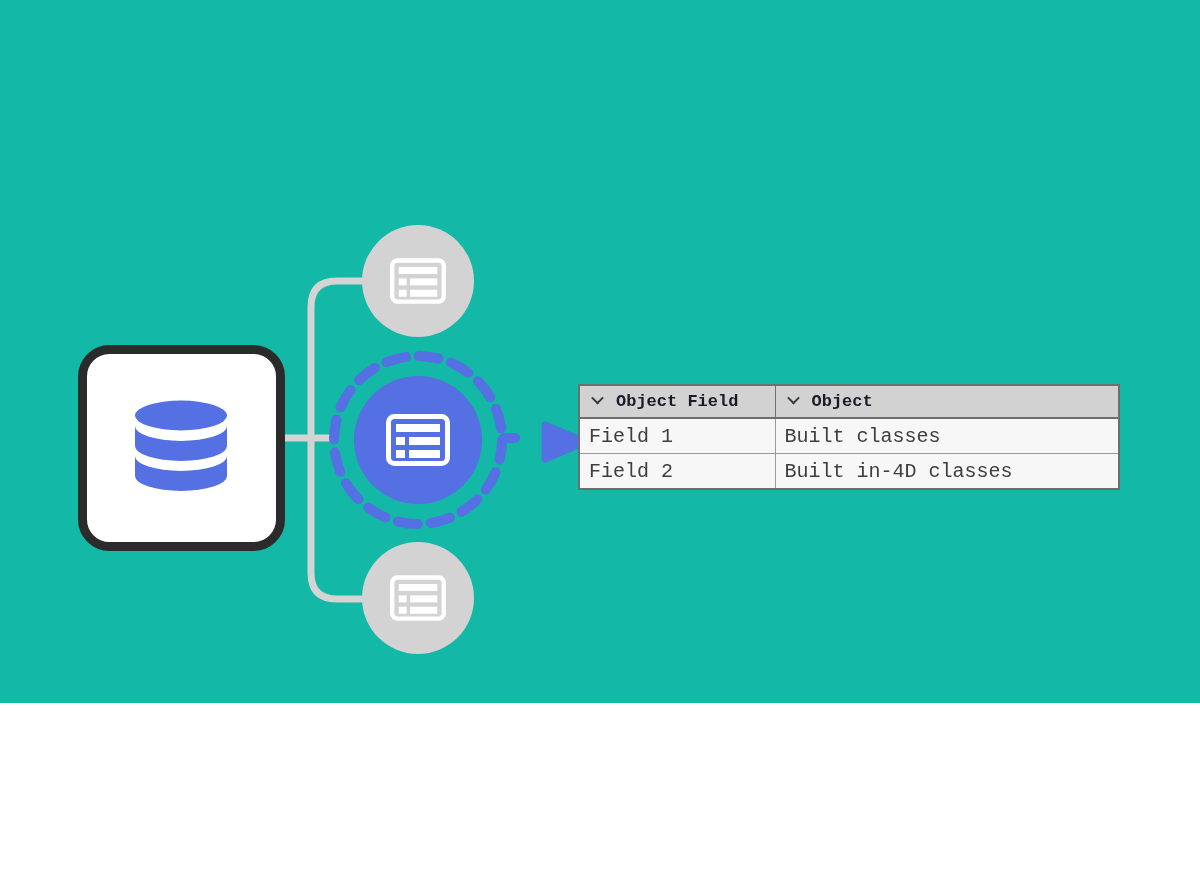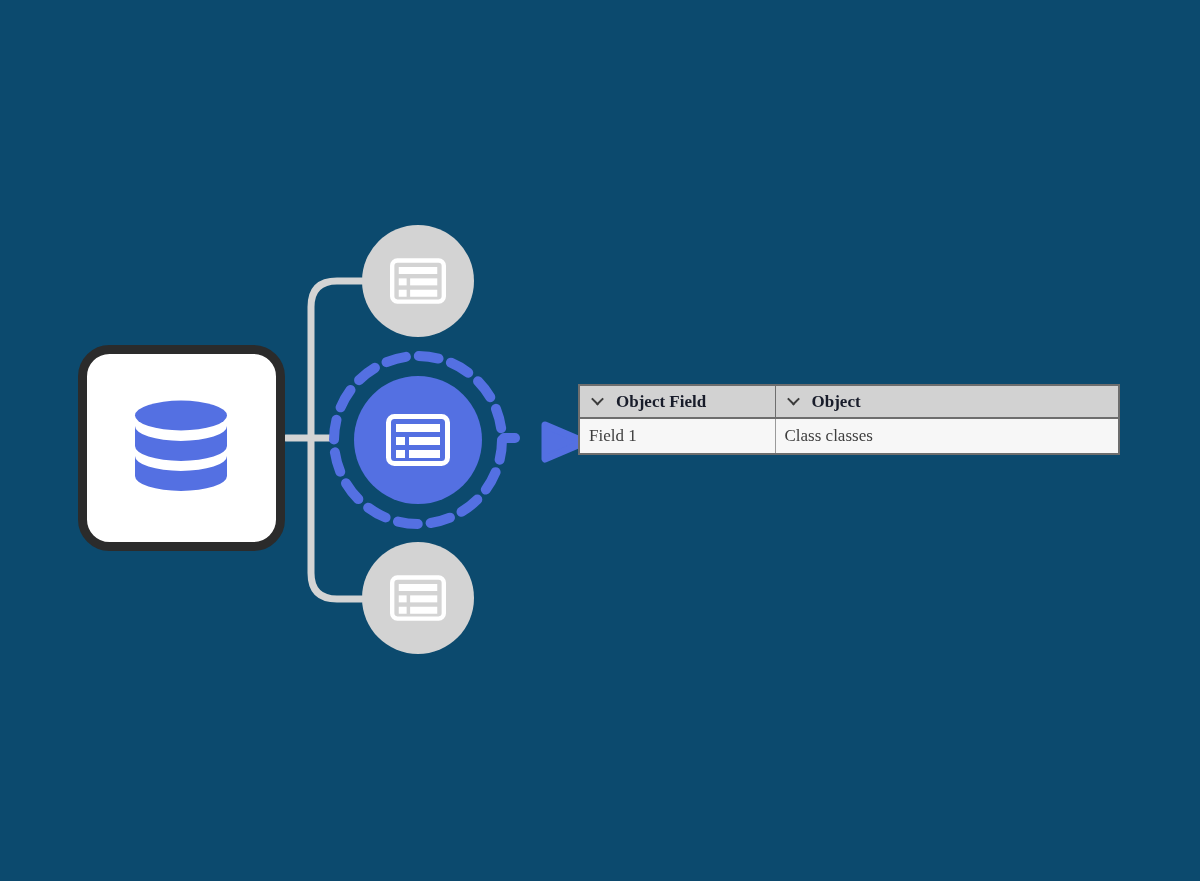--- a/index.html
+++ b/index.html
@@ -1,21 +1,21 @@
 <!DOCTYPE html>
 <html><head>
 <meta charset="utf-8">
 <style>
   html,body{margin:0;padding:0;background:#ffffff;}
   .canvas{
     position:relative;
-    width:1200px;height:881px;
-    background:#0c4a6e;
+    width:1200px;height:703px;
+    background:#14b8a6;
     overflow:hidden;
-    font-family:Liberation Serif, serif;
+    font-family:Liberation Mono, monospace;
   }
   .diagram-svg{position:absolute;left:0;top:0;}
 
   
   .field-table{
     position:absolute;
     left:578px;top:384px;
     width:542px;
     border-collapse:collapse;
     table-layout:fixed;
@@ -34,21 +34,21 @@
     color:#181c2a;
     border:1px solid #6e6e6e;
     border-bottom:2px solid #6e6e6e;
     white-space:nowrap;
   }
   .field-table td{
     background:#f7f7f7;
     height:34px;
     vertical-align:middle;
     padding:0 0 0 9px;
-    font-size:17px;
+    font-size:20px;
     color:#3e3e3e;
     border:1px solid #9a9a9a;
     white-space:nowrap;
     overflow:hidden;
   }
   .chevron{
     display:inline-block;
     width:7px;height:7px;
     border-right:2px solid #3c3c3c;
     border-bottom:2px solid #3c3c3c;
@@ -121,18 +121,22 @@
           <span class="chevron"></span><span>Object Field</span>
         </th>
         <th>
           <span class="chevron"></span><span>Object</span>
         </th>
       </tr>
     </thead>
     <tbody>
       <tr>
         <td>Field 1</td>
-        <td>Class classes</td>
+        <td>Built classes</td>
+      </tr>
+      <tr>
+        <td>Field 2</td>
+        <td>Built in-4D classes</td>
       </tr>
     </tbody>
   </table>
 
 </div>
 
 </body></html>

